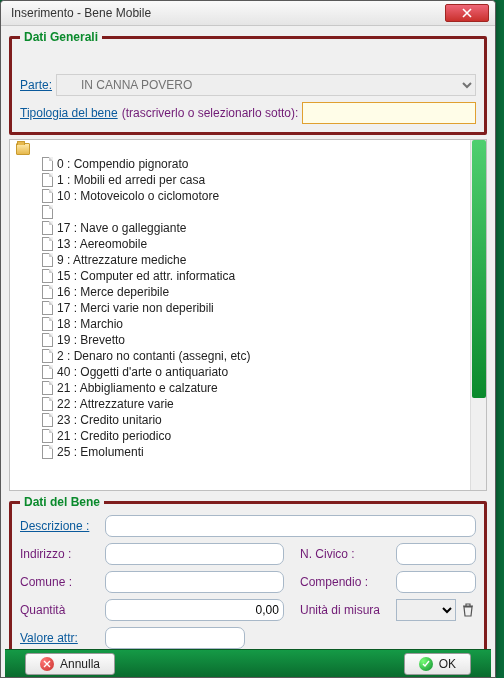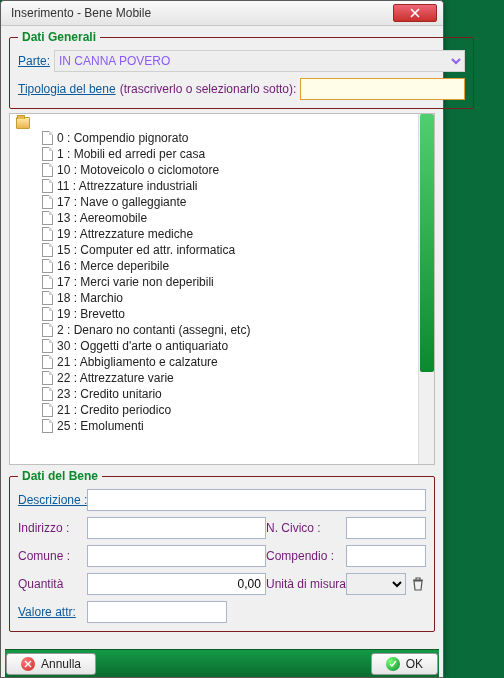--- a/index.html
+++ b/index.html
@@ -1,52 +1,52 @@
 <!DOCTYPE html>
 <html><head>
 <meta charset="utf-8">
 <style>
   * { box-sizing: border-box; margin: 0; padding: 0; font-family: "Segoe UI", Tahoma, sans-serif; font-size: 12px; }
   body { background: #0a6b3a; width: 504px; height: 678px; position: relative; }
-  .window { position: absolute; top: 0; left: 0; width: 444px; height: 678px; background: #f0f0f0; border: 1px solid #5a5a5a; border-radius: 4px 4px 0 0; box-shadow: 0 0 6px rgba(0,0,0,0.4); }
+  .window { position: absolute; top: 0; left: 0; width: 496px; height: 678px; background: #f0f0f0; border: 1px solid #5a5a5a; border-radius: 4px 4px 0 0; box-shadow: 0 0 6px rgba(0,0,0,0.4); }
   .titlebar { height: 25px; background: linear-gradient(#fafafa,#e5e5e5); display: flex; align-items: center; padding: 0 6px 0 10px; border-bottom: 1px solid #c8c8c8; border-radius: 4px 4px 0 0; }
   .titlebar .title { flex: 1; color: #333; }
   .close-btn { width: 44px; height: 18px; background: linear-gradient(#e67,#c9302c); border: 1px solid #a02622; border-radius: 2px; display:flex; align-items:center; justify-content:center; cursor: pointer; }
   .close-btn svg { width: 10px; height: 10px; }
   .body { position: absolute; top: 25px; left: 4px; right: 4px; bottom: 0; background: #f0f0f0; }
 
-  fieldset { border: 1px solid #7f1d1d; border-radius: 2px; margin: 4px 4px 0 4px; padding: 6px 8px 8px 8px; position: relative; }
+  fieldset { border: 3px solid #7f1d1d; border-radius: 2px; margin: 4px 4px 0 4px; padding: 6px 8px 8px 8px; position: relative; }
   legend { color: #0a8a2c; font-weight: bold; padding: 0 4px; }
 
-  .row { display: flex; align-items: center; gap: 4px; }
+  .row { display: flex; align-items: center; gap: 4px; margin-top: 24px; }
   .row + .row { margin-top: 6px; }
   .lbl-under { color: #0a5a9c; text-decoration: underline; white-space: nowrap; }
   .lbl-plain { color: #701a75; white-space: nowrap; }
-  select.parte { flex: 1; height: 22px; border: 1px solid #d0d0d0; background: #eee; color: #8b5cf6; padding: 0 0; }
+  select.parte { flex: 1; height: 22px; border: 1px solid #d0d0d0; background: #eee; color: #737373; padding: 0 20px; }
   input[type=text], input.num { height: 22px; border: 1px solid #a8b8c8; background: #fff; padding: 0 4px; }
   input.tipologia { flex: 1; border: 1px solid #e0a030; background: #fffde8; }
   .num { text-align: right; }
 
   .tree-wrap { margin: 4px 4px 0 4px; border: 1px solid #bfbfbf; background: #fff; height: 352px; display: flex; }
   .tree { flex: 1; overflow: hidden; padding: 2px 0 2px 2px; }
   .scrollbar { width: 16px; background: #f0f0f0; border-left: 1px solid #ddd; position: relative; }
   .scroll-thumb { position: absolute; top: 0; width: 14px; left: 1px; height: 258px; background: linear-gradient(#4fcf6f,#0a8a2c); border-radius: 2px; }
   .tree-root { display: flex; align-items:center; gap: 4px; padding: 1px 0 1px 4px; }
   .tree-item { display: flex; align-items: center; gap: 4px; padding: 1px 0 1px 30px; color: #222; cursor: pointer; }
   .folder-icon { width: 14px; height: 12px; background: linear-gradient(#ffe9a8,#e6b84c); border: 1px solid #c99a2e; border-radius: 1px; position: relative; }
   .folder-icon::before { content:""; position:absolute; top:-3px; left:0; width:6px; height:3px; background:#e6b84c; border:1px solid #c99a2e; border-bottom:none; border-radius:1px 1px 0 0;}
   .doc-icon { width: 11px; height: 14px; background: #fff; border: 1px solid #999; position: relative; }
   .doc-icon::after { content: ""; position: absolute; right: -1px; top: -1px; border-top: 4px solid #f0f0f0; border-left: 4px solid #ccc; }
 
-  .f2 .grid { display: grid; grid-template-columns: auto 1fr auto 80px; gap: 6px 0; align-items: center; }
-  .f2 .grid input { width: 100%; }
+  .f2 .grid { display: grid; grid-template-columns: auto 1fr auto 80px; gap: 6px 16px; align-items: center; }
+  .f2 .grid input { width: 100%; border-radius: 7px; }
   .desc-input { background: #e8e8f0; }
   .trash-btn { width: 16px; height: 16px; cursor: pointer; display:inline-flex; align-items:center; justify-content:center; }
 
-  .footer { position: absolute; left: 0; right: 0; bottom: 0; height: 28px; background: linear-gradient(#159a46,#0a6b2e); border-top: 1px solid #0a5a24; display: flex; align-items: center; justify-content: space-between; padding: 0 1px; gap: 38px; }
+  .footer { position: absolute; left: 0; right: 0; bottom: 0; height: 28px; background: linear-gradient(#159a46,#0a6b2e); border-top: 1px solid #0a5a24; display: flex; align-items: center; justify-content: space-between; padding: 0 20px; gap: 38px; }
   .btn { height: 22px; display: inline-flex; align-items: center; gap: 6px; padding: 0 14px; background: linear-gradient(#fdfdfd,#e6e6e6); border: 1px solid #9a9a9a; border-radius: 3px; cursor: pointer; color: #222; }
   .btn .dot { width: 14px; height: 14px; border-radius: 50%; display:flex; align-items:center; justify-content:center; }
   .red { background: radial-gradient(circle at 30% 30%, #f77, #c9302c); }
   .green { background: radial-gradient(circle at 30% 30%, #7f7, #0a8a2c); }
   .dot svg { width: 8px; height: 8px; }
 </style>
 </head>
 <body>
 
 <div class="window">
@@ -89,33 +89,32 @@
             <div class="tree-item">
               <span class="doc-icon"></span>
               <span>1 : Mobili ed arredi per casa</span>
             </div>
             <div class="tree-item">
               <span class="doc-icon"></span>
               <span>10 : Motoveicolo o ciclomotore</span>
             </div>
             <div class="tree-item">
               <span class="doc-icon"></span>
-              <span>11 : Attrezzature industriali</span>
             </div>
             <div class="tree-item">
               <span class="doc-icon"></span>
               <span>17 : Nave o galleggiante</span>
             </div>
             <div class="tree-item">
               <span class="doc-icon"></span>
               <span>13 : Aereomobile</span>
             </div>
             <div class="tree-item">
               <span class="doc-icon"></span>
-              <span>19 : Attrezzature mediche</span>
+              <span>9 : Attrezzature mediche</span>
             </div>
             <div class="tree-item">
               <span class="doc-icon"></span>
               <span>15 : Computer ed attr. informatica</span>
             </div>
             <div class="tree-item">
               <span class="doc-icon"></span>
               <span>16 : Merce deperibile</span>
             </div>
             <div class="tree-item">
@@ -129,21 +128,21 @@
             <div class="tree-item">
               <span class="doc-icon"></span>
               <span>19 : Brevetto</span>
             </div>
             <div class="tree-item">
               <span class="doc-icon"></span>
               <span>2 : Denaro no contanti (assegni, etc)</span>
             </div>
             <div class="tree-item">
               <span class="doc-icon"></span>
-              <span>30 : Oggetti d'arte o antiquariato</span>
+              <span>40 : Oggetti d'arte o antiquariato</span>
             </div>
             <div class="tree-item">
               <span class="doc-icon"></span>
               <span>21 : Abbigliamento e calzature</span>
             </div>
             <div class="tree-item">
               <span class="doc-icon"></span>
               <span>22 : Attrezzature varie</span>
             </div>
             <div class="tree-item">

